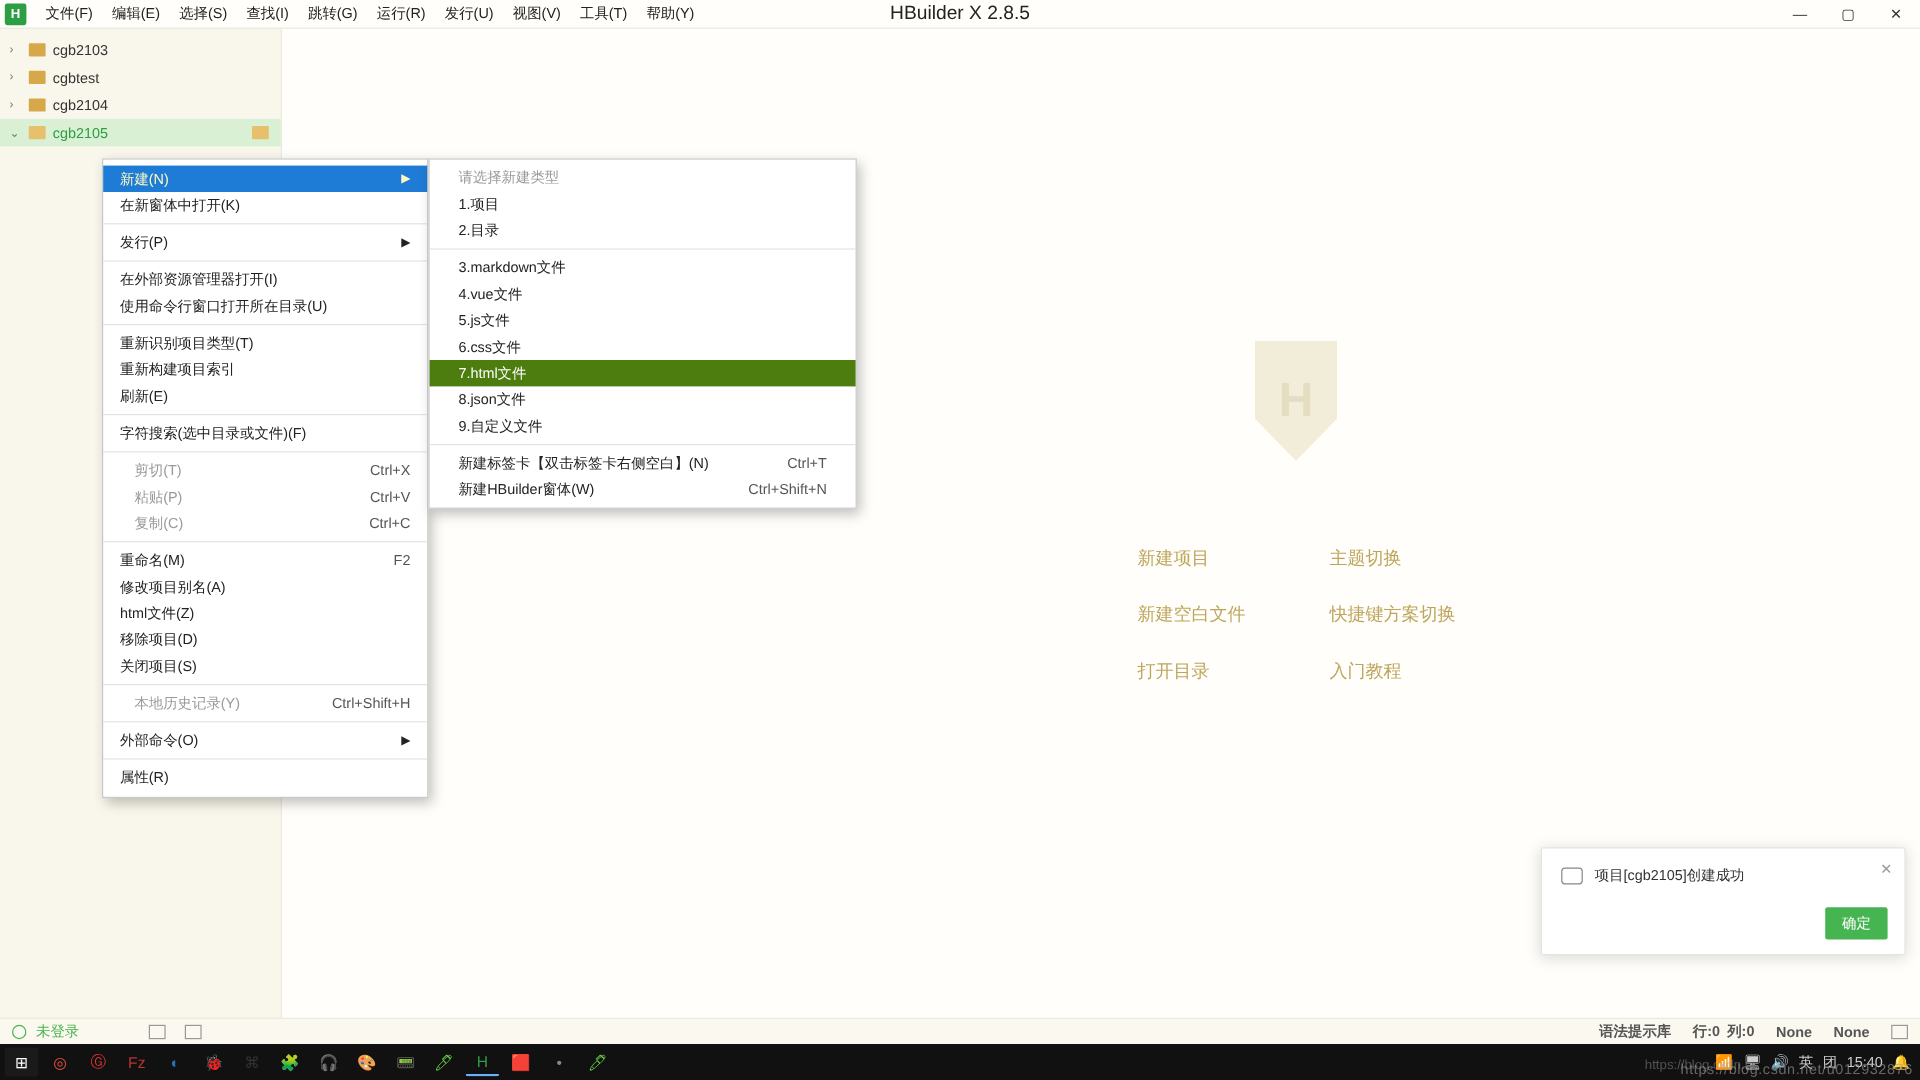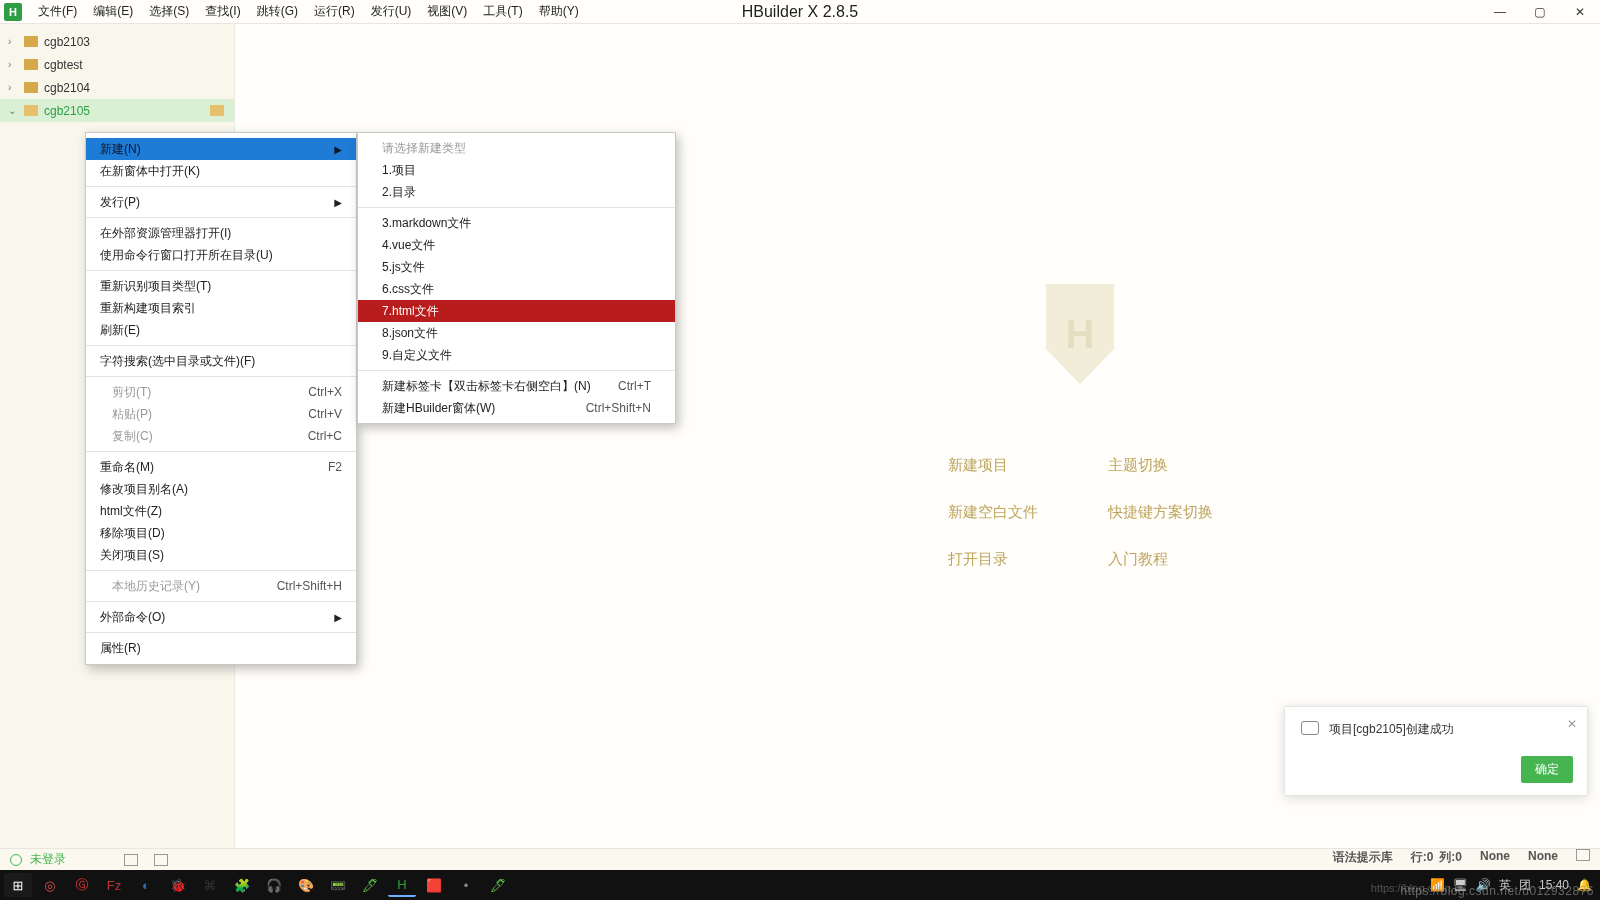--- a/index.html
+++ b/index.html
@@ -31,42 +31,42 @@
 .main { flex:1; position:relative; background:#fffefa; }
 .welcome-logo { position:absolute; left:800px; top:260px; width:90px; height:100px; background:#f2edd9; clip-path:polygon(12% 0,88% 0,88% 65%,50% 100%,12% 65%); display:flex; align-items:center; justify-content:center; }
 .welcome-logo span { color:#e5ddc2; font-size:40px; font-weight:bold; }
 .welcome-links { position:absolute; left:713px; top:432px; display:grid; grid-template-columns:160px 200px; row-gap:28px; }
 .welcome-links a { color:#bda55c; font-size:15px; text-decoration:none; }
 
 
 .ctx { position:absolute; left:85px; top:132px; width:272px; background:#fff; border:1px solid #c9c9c9; box-shadow:3px 4px 10px rgba(0,0,0,.25); padding:5px 0; }
 .ctx .row { display:flex; align-items:center; height:22px; padding:0 14px; color:#222; justify-content:space-between; }
 .ctx .row.dis { color:#9a9a9a;margin-left:12px; }
-.ctx .row.hov { background:#1e7cd6; color:#0f172a; }
+.ctx .row.hov { background:#1e7cd6; color:#fef9c3; }
 .ctx .sep { height:1px; background:#e3e3e3; margin:4px 0; }
 .ctx .arrow { font-size:10px; }
 .ctx .sc { color:#555; }
 
 
-.sub { position:absolute; left:357px; top:132px; width:319px; background:#fff; border:1px solid #c9c9c9; box-shadow:3px 4px 10px rgba(0,0,0,.25); padding:4px 0; }
+.sub { position:absolute; left:357px; top:132px; width:357px; background:#fff; border:1px solid #c9c9c9; box-shadow:3px 4px 10px rgba(0,0,0,.25); padding:4px 0; }
 .sub .row { display:flex; align-items:center; height:22px; padding:0 24px; color:#222; justify-content:space-between; }
 .sub .row.hdr { color:#9a9a9a; }
-.sub .row.hov { background:#b91c1c; color:#fff; }
+.sub .row.hov { background:#4d7c0f; color:#fff; }
 .sub .sep { height:1px; background:#e3e3e3; margin:4px 0; }
 .sub .sc { color:#555; }
 
 
 .toast { position:absolute; right:12px; bottom:104px; width:304px; height:90px; background:#fff; border:1px solid #e4e4e4; box-shadow:0 2px 12px rgba(0,0,0,.15); border-radius:2px; padding:14px 16px; }
-.toast .msg { display:flex; align-items:flex-start; color:#333; font-size:13px; }
+.toast .msg { display:flex; align-items:center; color:#333; font-size:13px; }
 .toast .msg .ic { width:18px; height:14px; border:1.5px solid #888; border-radius:3px; margin-right:10px; position:relative; }
 .toast .close { position:absolute; right:10px; top:10px; color:#999; }
 .toast .ok { position:absolute; right:14px; bottom:12px; background:#46b450; color:#fff; padding:5px 14px; border-radius:2px; font-size:12px; }
 
 
-.status { height:22px; background:#faf8ef; border-top:1px solid #e8e6de; display:flex; padding:0 10px; color:#555; }
+.status { height:22px; background:#faf8ef; border-top:1px solid #e8e6de; display:flex; align-items:center; padding:0 10px; color:#555; }
 .status .left { display:flex; align-items:center; gap:8px; }
 .status .login-ic { width:12px; height:12px; border:1.5px solid #46b450; border-radius:50%; display:inline-block; }
 .status .login-txt { color:#46b450; }
 .status .spacer { flex:1; }
 .status .seg { margin-left:18px;font-weight:bold; }
 .status .mini-ic { width:14px; height:12px; border:1px solid #999; display:inline-block; margin-left:50px; }
 
 
 .taskbar { height:30px; background:#111; display:flex; align-items:center; padding:0 4px; position:relative; color:#ddd; }
 .taskbar .tb { width:28px; height:24px; margin-right:4px; border-radius:2px; display:flex; align-items:center; justify-content:center; font-size:13px; }

